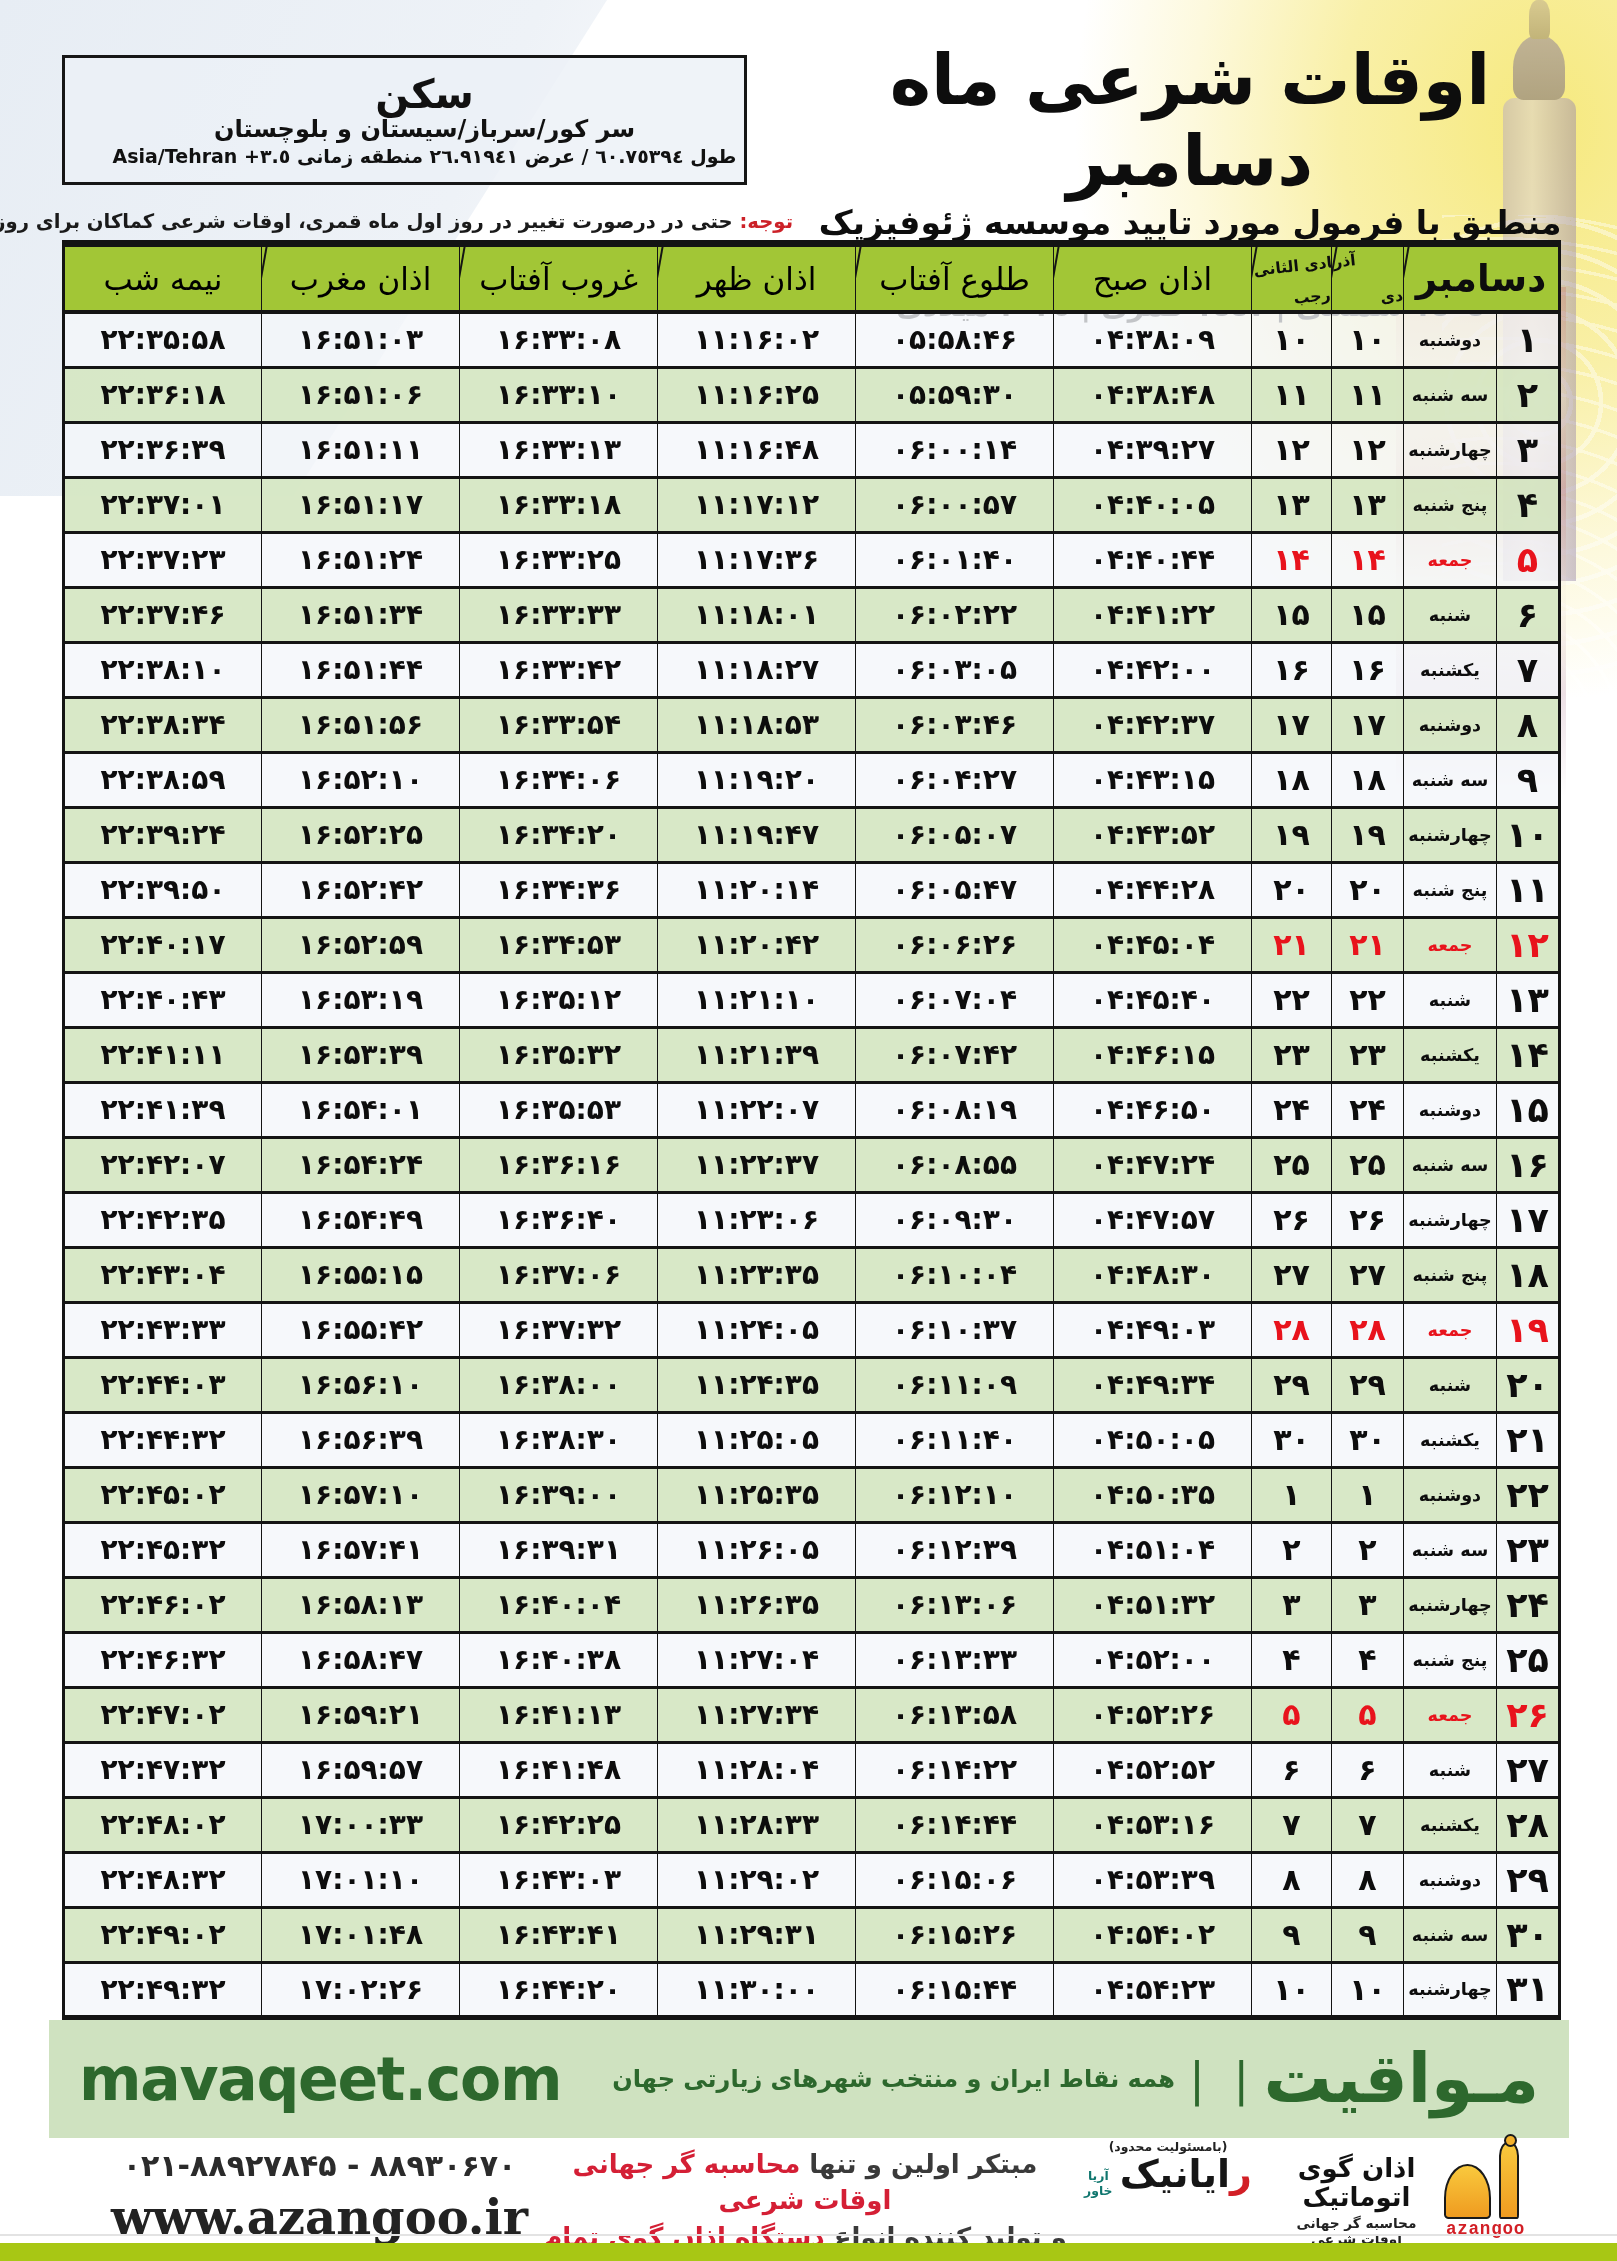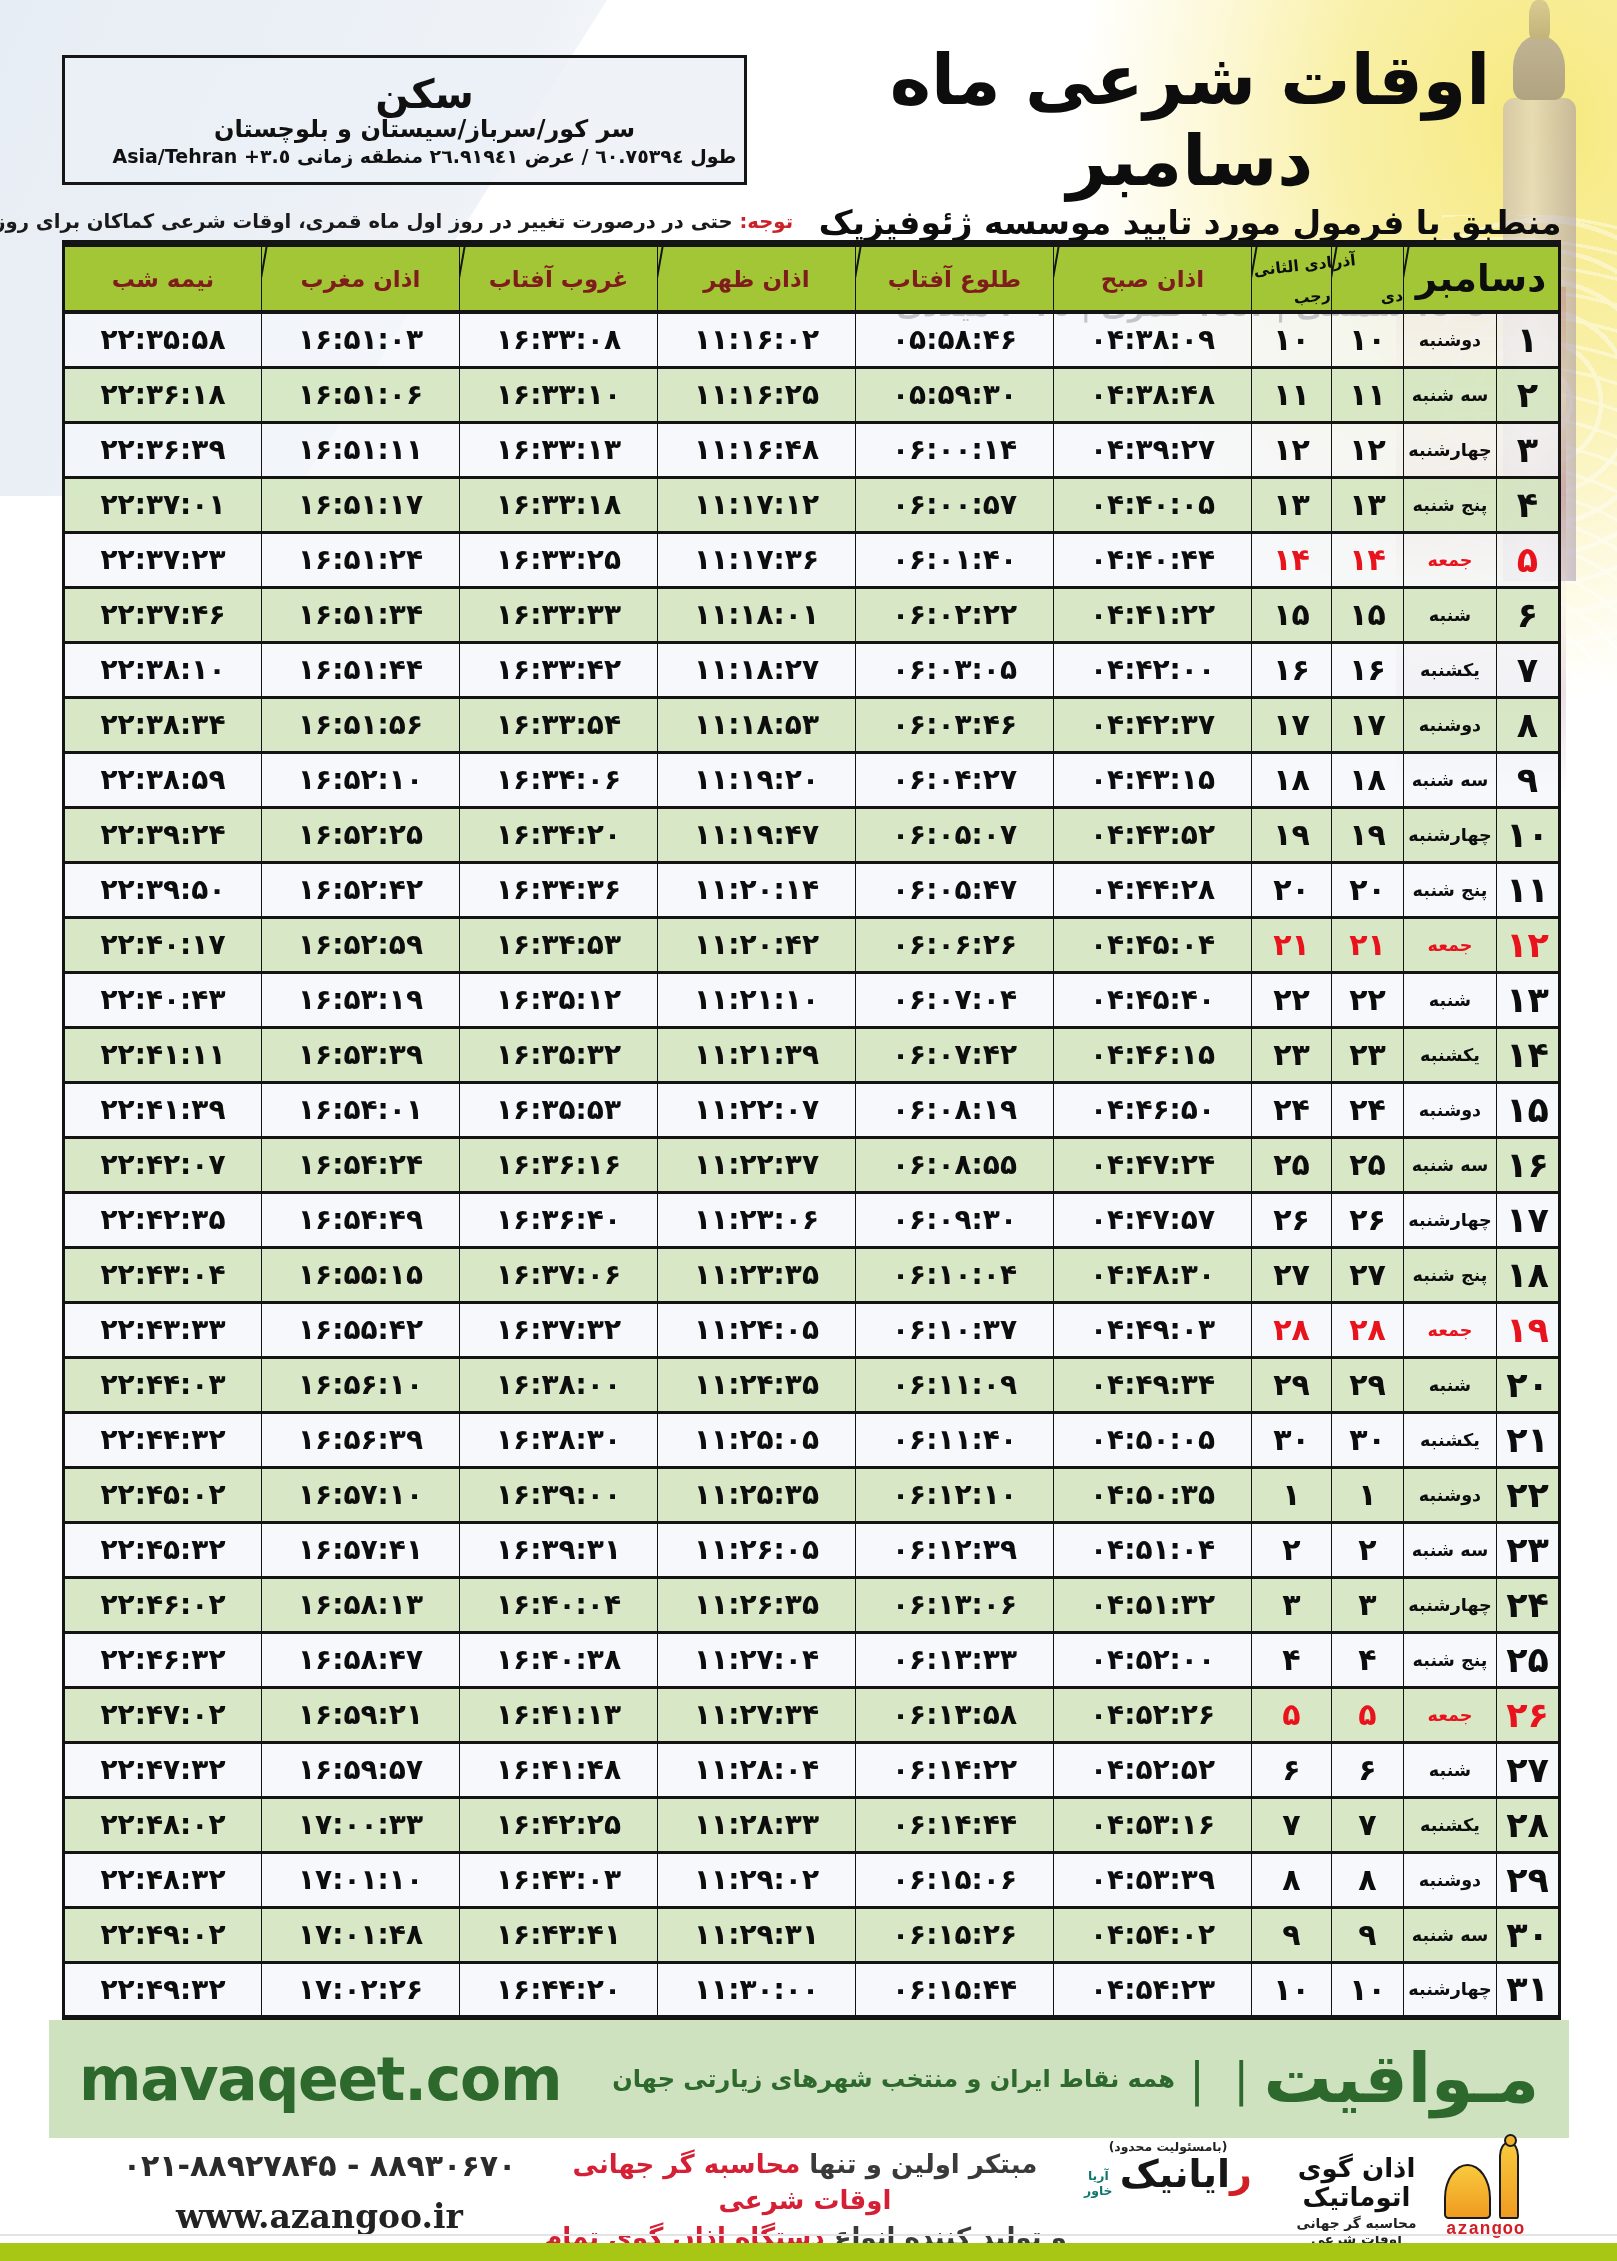--- a/index.html
+++ b/index.html
@@ -46,21 +46,21 @@
   
   .ptable{position:absolute;left:62px;top:240px;width:1497px;border-collapse:collapse;table-layout:fixed;
     border:3.9px solid #141414;border-top-width:7.2px;border-bottom-width:5.9px;background:transparent;}
   .ptable th,.ptable td{border:1.6px solid #141414;padding:0;text-align:center;vertical-align:middle;overflow:hidden;}
   .ptable thead th{background:var(--accent-green,#a2c636);height:63px;border-bottom-width:4.6px;position:relative;}
   .ptable tbody tr{height:55px;}
   .ptable tbody td{border-top-width:3.9px;}
   .ptable tbody tr:nth-child(odd){background:rgba(243,246,250,.78);}
   .ptable tbody tr:nth-child(even){background:rgba(214,231,195,.94);}
   .h-month{font-size:37px;font-weight:700;color:#0d0d0d;}
-  .h-time{font-size:23px;font-weight:700;color:#7f1d1d;}
+  .h-time{font-size:31px;font-weight:400;color:#000000;}
   .h-narrow{font-size:15.7px;font-weight:700;color:#0d0d0d;}
   .h-narrow .split{display:flex;flex-direction:column;justify-content:space-between;height:60px;direction:rtl;}
   .h-narrow .split .top{align-self:flex-end;padding:1.3px 2.6px 0 0;white-space:nowrap;transform:rotate(-6deg);transform-origin:right top;}
   .h-narrow .split .bot{align-self:flex-start;padding:0 0 2.6px 2.6px;white-space:nowrap;transform:rotate(-6deg);}
   
   .ptable thead th::before{content:"";position:absolute;left:-2px;top:-5.2px;height:73px;width:2px;background:#141414;transform:skewX(-10deg);}
   .ptable thead th:last-child::before{display:none;}
 
   .c-day{font-size:35px;font-weight:700;color:#0d0d0d;}
   .c-weekday{font-size:17.6px;font-weight:700;color:#0d0d0d;}
@@ -75,21 +75,21 @@
   .band .brand{font-size:68px;font-weight:700;color:var(--dark-green,#2d682d);direction:rtl;line-height:1;}
   .band .sep{font-size:46px;font-weight:400;color:var(--dark-green,#2d682d);margin:0 14.4px;}
   .band .tagline{font-size:34px;font-weight:700;color:var(--dark-green,#2d682d);direction:rtl;}
   .band .scope{font-size:24px;font-weight:700;color:var(--dark-green,#2d682d);direction:rtl;}
   .band .spacer{flex:1;}
   .band .site{font-size:60px;font-weight:700;color:var(--dark-green,#2d682d);letter-spacing:-1.3px;direction:ltr;line-height:1;}
 
   
   .contact{position:absolute;left:91px;top:2148px;width:457px;text-align:center;}
   .phones{font-size:30px;font-weight:700;color:#2b2b2b;direction:ltr;letter-spacing:1.3px;}
-  .website{font-family:"DejaVu Serif",serif;font-size:33px;font-weight:700;color:#222;margin-top:14px;}
+  .website{font-family:"DejaVu Serif",serif;font-size:48px;font-weight:700;color:#222;margin-top:6px;}
   .promo{position:absolute;left:541px;top:2146px;width:528px;text-align:center;direction:rtl;line-height:1.4;}
   .promo .l{font-size:26px;font-weight:700;color:#3a3a3a;}
   .promo .r{font-size:26px;font-weight:700;color:var(--promo-red,#d41f35);}
   .rayanik{position:absolute;left:1070px;top:2139px;width:196px;direction:rtl;text-align:center;}
   .rayanik .lic{font-size:12.4px;font-weight:700;color:#222;}
   .rayanik .main{font-size:38px;font-weight:700;color:#161616;line-height:1.1;display:inline-block;}
   .rayanik .main .red{color:#d21f26;}
   .rayanik .side{display:inline-block;vertical-align:middle;font-size:12.4px;font-weight:700;color:#0f766e;line-height:1.2;margin-right:3.9px;}
   .aztext{position:absolute;left:1275px;top:2154px;width:163px;text-align:center;direction:rtl;}
   .aztext .t1{font-size:26px;font-weight:700;color:#111;line-height:1.1;}

